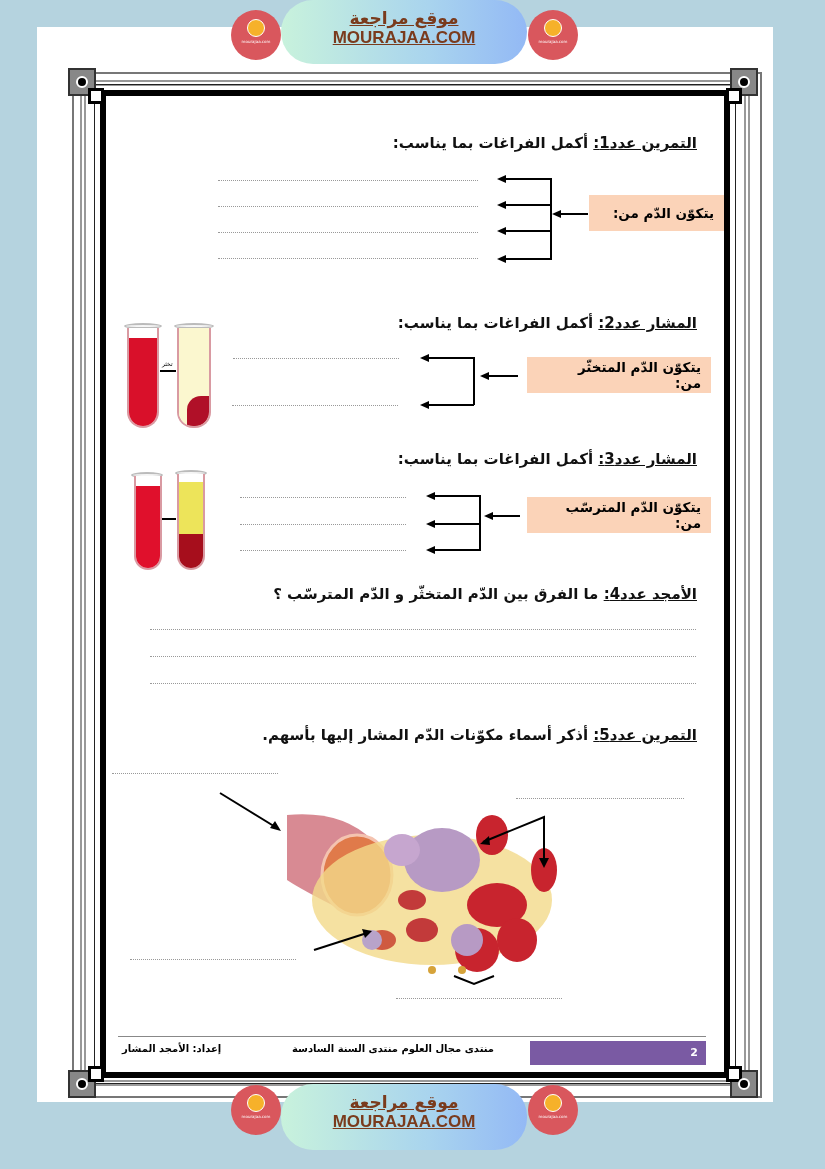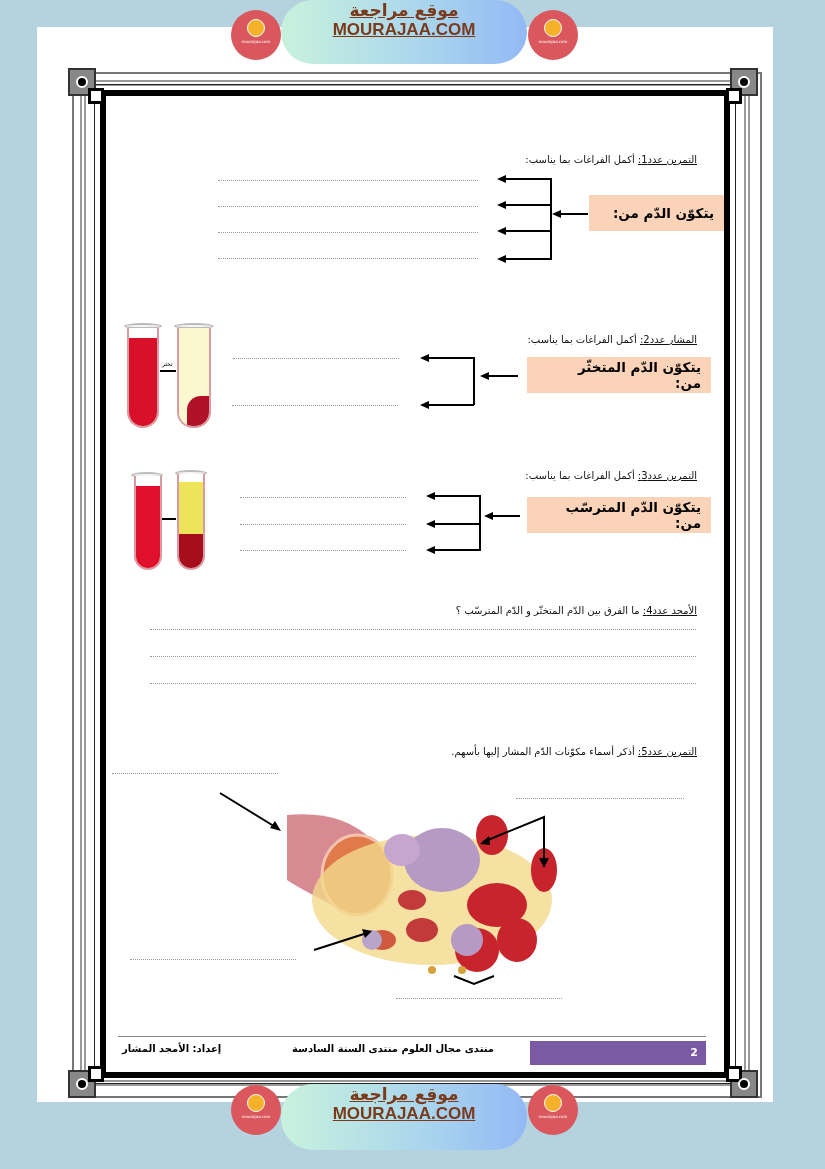--- a/index.html
+++ b/index.html
@@ -8,27 +8,27 @@
   
   .frame-outer{position:absolute;left:72px;top:72px;width:686px;height:1022px;border:2px solid #777;}
   .frame-ladder{position:absolute;left:80px;top:80px;width:670px;height:1006px;border:6px double #999;box-sizing:border-box;}
   .frame-inner{position:absolute;left:100px;top:90px;width:630px;height:988px;border:6px solid #000;box-sizing:border-box;}
   .frame-thin{position:absolute;left:94px;top:84px;width:642px;height:1000px;border:1px solid #222;box-sizing:border-box;}
   .corner{position:absolute;width:28px;height:28px;background:#888;border:2px solid #333;box-sizing:border-box;}
   .corner::after{content:"";position:absolute;left:6px;top:6px;width:12px;height:12px;border-radius:50%;background:#000;border:2px solid #fff;box-sizing:border-box;}
   .corner .sq{position:absolute;width:10px;height:10px;background:#fff;border:3px solid #000;}
   
   .banner{position:absolute;left:281px;width:246px;height:64px;border-radius:32px;background:linear-gradient(90deg,#c8f2dc,#a9d4ee 60%,#93b9f5);text-align:center;}
-  .banner .ar{font-size:17px;font-weight:bold;color:#7a3b1d;text-decoration:underline;direction:rtl;}
+  .banner .ar{font-size:17px;font-weight:bold;color:#7a3b1d;text-decoration:underline;margin-top:8px;direction:rtl;}
   .banner .en{font-size:17px;font-weight:bold;color:#7a3b1d;text-decoration:underline;font-family:"Liberation Sans",sans-serif;}
   .logo{position:absolute;width:50px;height:50px;border-radius:50%;background:#d9575d;text-align:center;}
   .logo .dot{width:16px;height:16px;border-radius:50%;background:#f6b12a;margin:9px auto 2px;border:1px solid #fff;}
   .logo .txt{font-size:4px;color:#fff;line-height:5px;}
   
-  .ex-title{position:absolute;direction:rtl;font-size:10px;font-weight:normal;color:#111;white-space:nowrap;font-family:"DejaVu Sans",sans-serif;margin-top:20px;}
+  .ex-title{position:absolute;direction:rtl;font-size:15px;font-weight:bold;color:#111;white-space:nowrap;font-family:"DejaVu Sans",sans-serif;}
   .ex-title .lbl{text-decoration:underline;}
   .box{position:absolute;background:#fbd3b8;direction:rtl;font-size:13.5px;font-weight:bold;padding:0 10px;box-sizing:border-box;display:flex;align-items:center;}
   .dots{position:absolute;border-top:1px dotted #999;height:0;}
   .line{position:absolute;background:#000;}
   .arrow-l{position:absolute;width:0;height:0;border-top:4px solid transparent;border-bottom:4px solid transparent;border-right:9px solid #000;}
   
   .tube{position:absolute;border:2px solid #d99aa2;border-top:none;border-radius:0 0 16px 16px;box-sizing:border-box;overflow:hidden;background:#fff;}
   .tube-rim{position:absolute;height:6px;border:2px solid #bbb;border-radius:50%;background:#f6f6f6;box-sizing:border-box;}
   .fill{position:absolute;left:0;right:0;}
   .diagram{position:absolute;left:282px;top:810px;width:280px;height:170px;}
@@ -110,21 +110,21 @@
 <div class="line" style="left:473px;top:357px;width:2px;height:48px;"></div>
 <div class="line" style="left:428px;top:357px;width:46px;height:2px;"></div>
 <div class="line" style="left:428px;top:404px;width:46px;height:2px;"></div>
 <div class="arrow-l" style="left:420px;top:354px;"></div>
 <div class="arrow-l" style="left:420px;top:401px;"></div>
 <div class="line" style="left:488px;top:375px;width:30px;height:2px;"></div>
 <div class="arrow-l" style="left:480px;top:372px;"></div>
 <div class="box" style="left:527px;top:357px;width:184px;height:36px;padding-left:32px;">يتكوّن الدّم المتخثّر من:</div>
 
 <div class="ex-title" style="right:128px;top:450px;">
-  <span class="lbl">التمرين عدد3:</span> <span>أكمل الفراغات بما يناسب:</span>
+  <span class="lbl">المشار عدد3:</span> <span>أكمل الفراغات بما يناسب:</span>
 </div>
 <div class="tube-rim" style="left:131px;top:472px;width:32px;"></div>
 <div class="tube" style="left:134px;top:476px;width:28px;height:94px;">
     <div class="fill" style="top:10px;bottom:0;background:#e0102c;"></div>
   </div>
 <div class="tube-rim" style="left:175px;top:470px;width:32px;"></div>
 <div class="tube" style="left:177px;top:474px;width:28px;height:96px;">
     <div class="fill" style="top:8px;height:52px;background:#ede45a;"></div>
     <div class="fill" style="top:60px;bottom:0;background:#a60e1c;"></div>
   </div>

